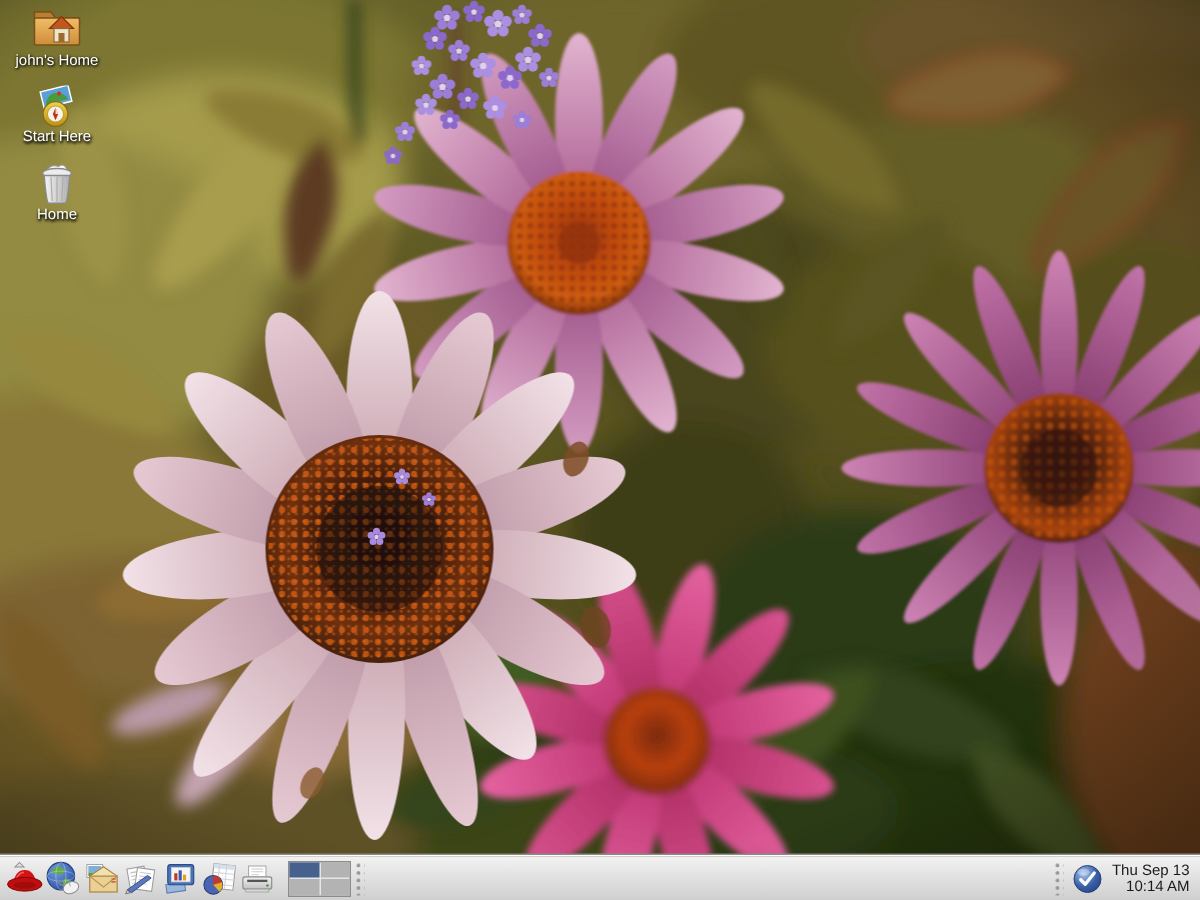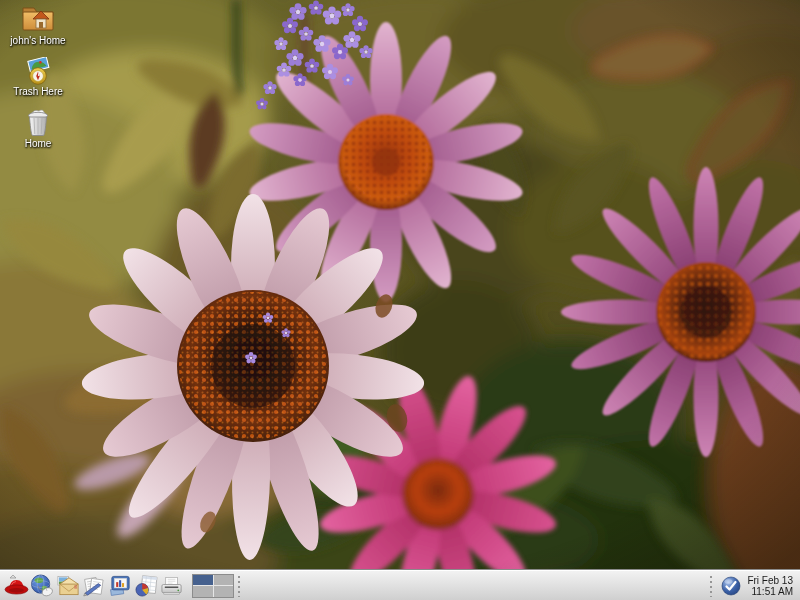--- a/index.html
+++ b/index.html
@@ -340,21 +340,21 @@
       <g transform="rotate(-14 13 8)">
         <rect x="4" y="2" width="19" height="11" fill="#58a0d8" stroke="#ffffff" stroke-width="1"></rect>
         <path d="M6,10 q3,-6 8,-5 q5,1 7,6 l-15,0 z" fill="#4a9a40"></path>
         <circle cx="16" cy="6" r="1.3" fill="#d83020"></circle>
       </g>
       <circle cx="13" cy="19" r="8.3" fill="url(#cg)" stroke="#8a6a10" stroke-width="0.9"></circle>
       <circle cx="13" cy="19" r="5.4" fill="#f8f4e8" stroke="#c0a030" stroke-width="0.7"></circle>
       <path d="M13,14.8 L14.8,19 L13,23.2 L11.2,19 Z" fill="#c03020"></path>
       <path d="M13,14.8 L14.8,19 L13,19 Z" fill="#f0e8e0"></path>
     </svg>
-    <span class="lbl">Trash Here</span>
+    <span class="lbl">Start Here</span>
   </div>
   <div class="desk-icon">
     <svg width="26" height="29" viewBox="0 0 26 29">
       <defs>
             <linearGradient id="tg" x1="0" y1="0" x2="1" y2="0">
               <stop offset="0" stop-color="#f4f4f4"></stop>
               <stop offset="0.5" stop-color="#d2d2d2"></stop>
               <stop offset="1" stop-color="#aeaeae"></stop>
             </linearGradient>
           </defs>
@@ -492,18 +492,18 @@
               <stop offset="1" stop-color="#24407c"></stop>
             </radialGradient>
           </defs>
       <circle cx="10" cy="10" r="9" fill="url(#orb)" stroke="#1e3a6e" stroke-width="0.6"></circle>
       <ellipse cx="7.5" cy="5.5" rx="4" ry="2.3" fill="#ffffff" opacity="0.3"></ellipse>
       <path d="M5.5,10.5 l3,3 l6,-7.5" stroke="#ffffff" stroke-width="2.2" fill="none" stroke-linecap="round" stroke-linejoin="round"></path>
     </svg>
   </div>
 
   <div class="clock">
-    <div>Fri Feb 13</div>
-    <div>11:51 AM</div>
+    <div>Thu Sep 13</div>
+    <div>10:14 AM</div>
   </div>
 
 </div>
 </div>
 
 </body></html>

